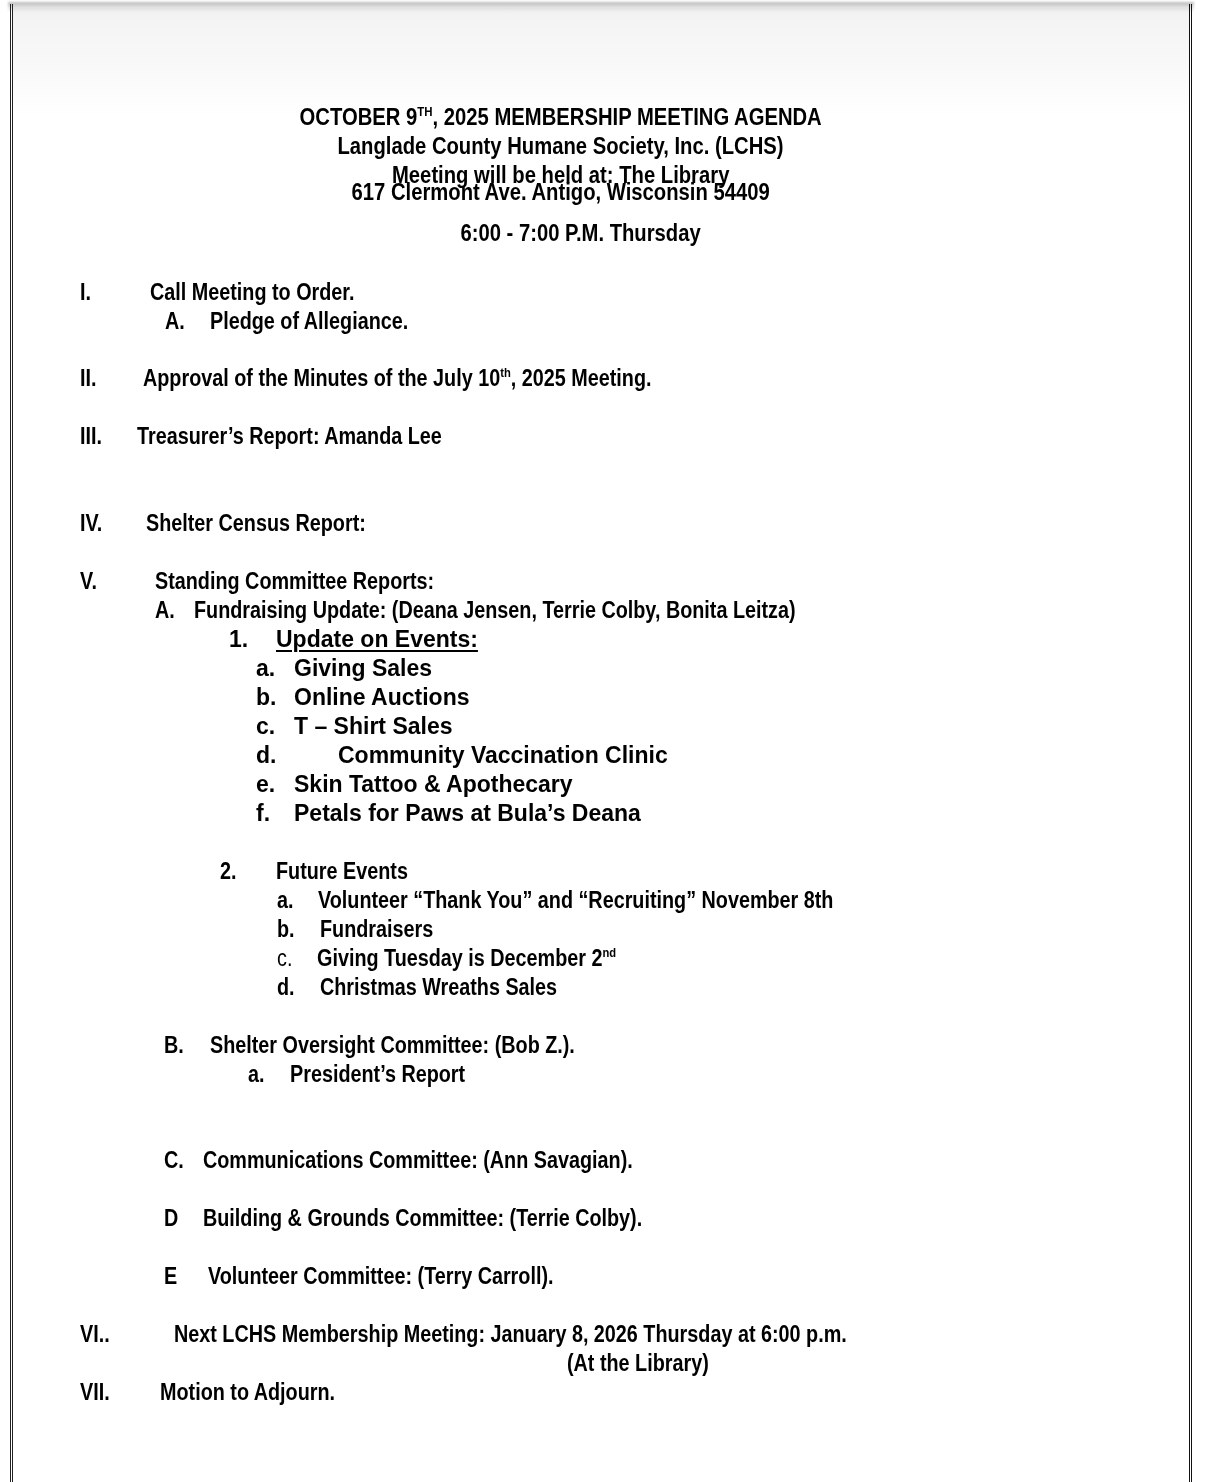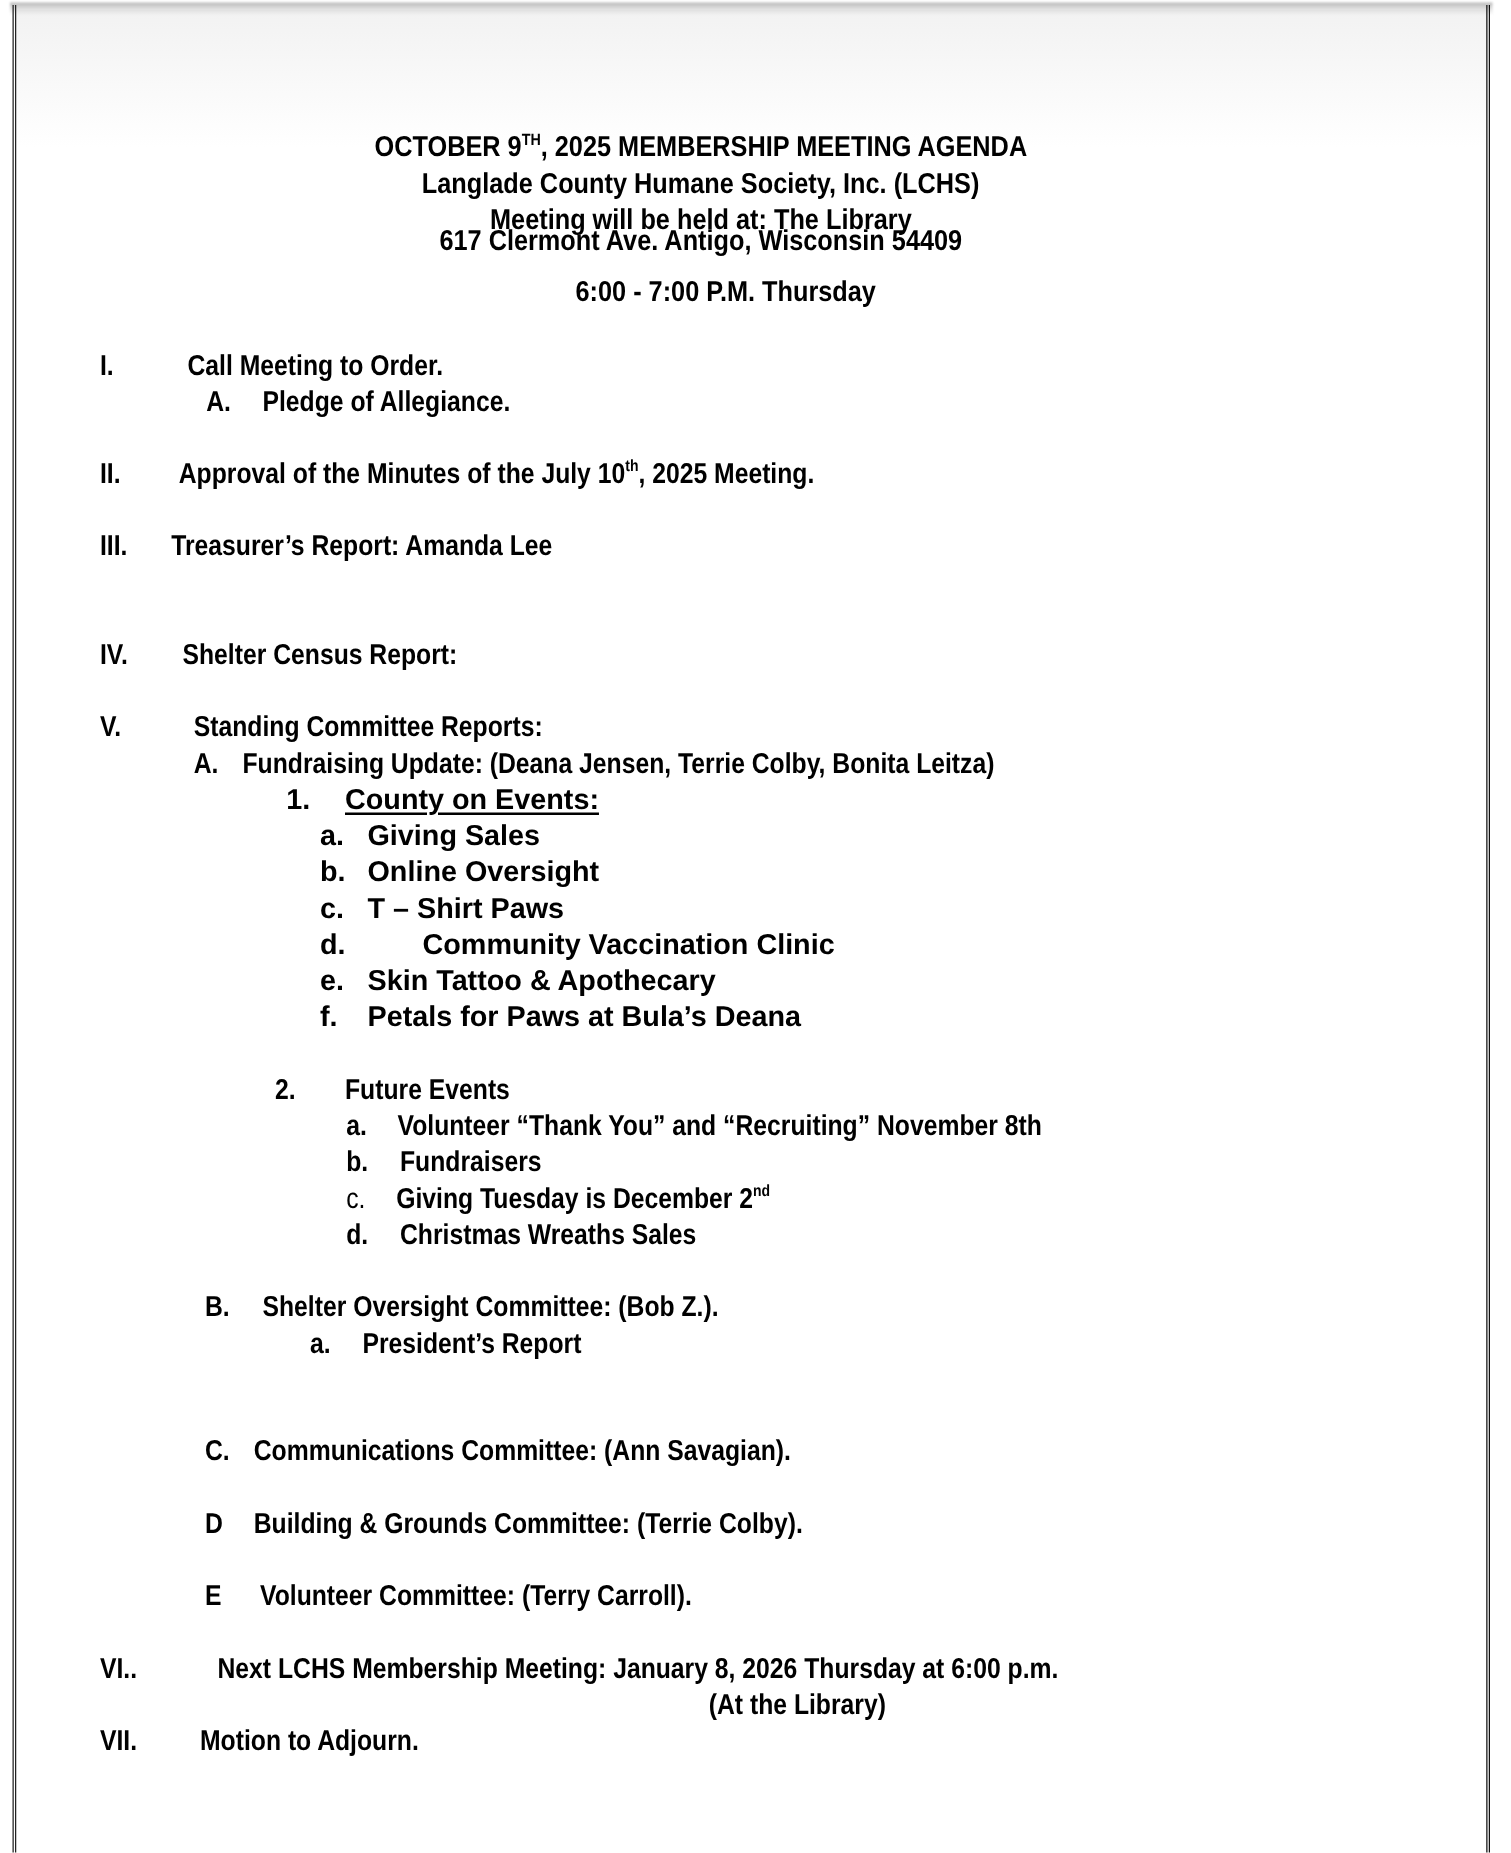--- a/index.html
+++ b/index.html
@@ -64,28 +64,28 @@
 
 <div class="lbl narrow" style="left:80px; top:509px;">IV.</div>
 <div class="line narrow" style="left:146px; top:509px;">Shelter Census Report:</div>
 
 <div class="lbl narrow" style="left:80px; top:567px;">V.</div>
 <div class="line narrow" style="left:155px; top:567px;">Standing Committee Reports:</div>
 <div class="lbl narrow" style="left:155px; top:596px;">A.</div>
 <div class="line narrow" style="left:194px; top:596px;">Fundraising Update: (Deana Jensen, Terrie Colby, Bonita Leitza)</div>
 
 <div class="lbl" style="left:229px; top:625px;">1.</div>
-<div class="line u" style="left:276px; top:625px;">County on Events:</div>
+<div class="line u" style="left:276px; top:625px;">Update on Events:</div>
 
 <div class="lbl" style="left:256px; top:654px;">a.</div>
 <div class="line" style="left:294px; top:654px;">Giving Sales</div>
 <div class="lbl" style="left:256px; top:683px;">b.</div>
-<div class="line" style="left:294px; top:683px;">Online Oversight</div>
+<div class="line" style="left:294px; top:683px;">Online Auctions</div>
 <div class="lbl" style="left:256px; top:712px;">c.</div>
-<div class="line" style="left:294px; top:712px;">T – Shirt Paws</div>
+<div class="line" style="left:294px; top:712px;">T – Shirt Sales</div>
 <div class="lbl" style="left:256px; top:741px;">d.</div>
 <div class="line" style="left:294px; top:741px;margin-left:44px;">Community Vaccination Clinic</div>
 <div class="lbl" style="left:256px; top:770px;">e.</div>
 <div class="line" style="left:294px; top:770px;">Skin Tattoo &amp; Apothecary</div>
 <div class="lbl" style="left:256px; top:799px;">f.</div>
 <div class="line" style="left:294px; top:799px;">Petals for Paws at Bula’s Deana</div>
 
 <div class="lbl narrow" style="left:220px; top:857px;">2.</div>
 <div class="line narrow" style="left:276px; top:857px;">Future Events</div>
 

